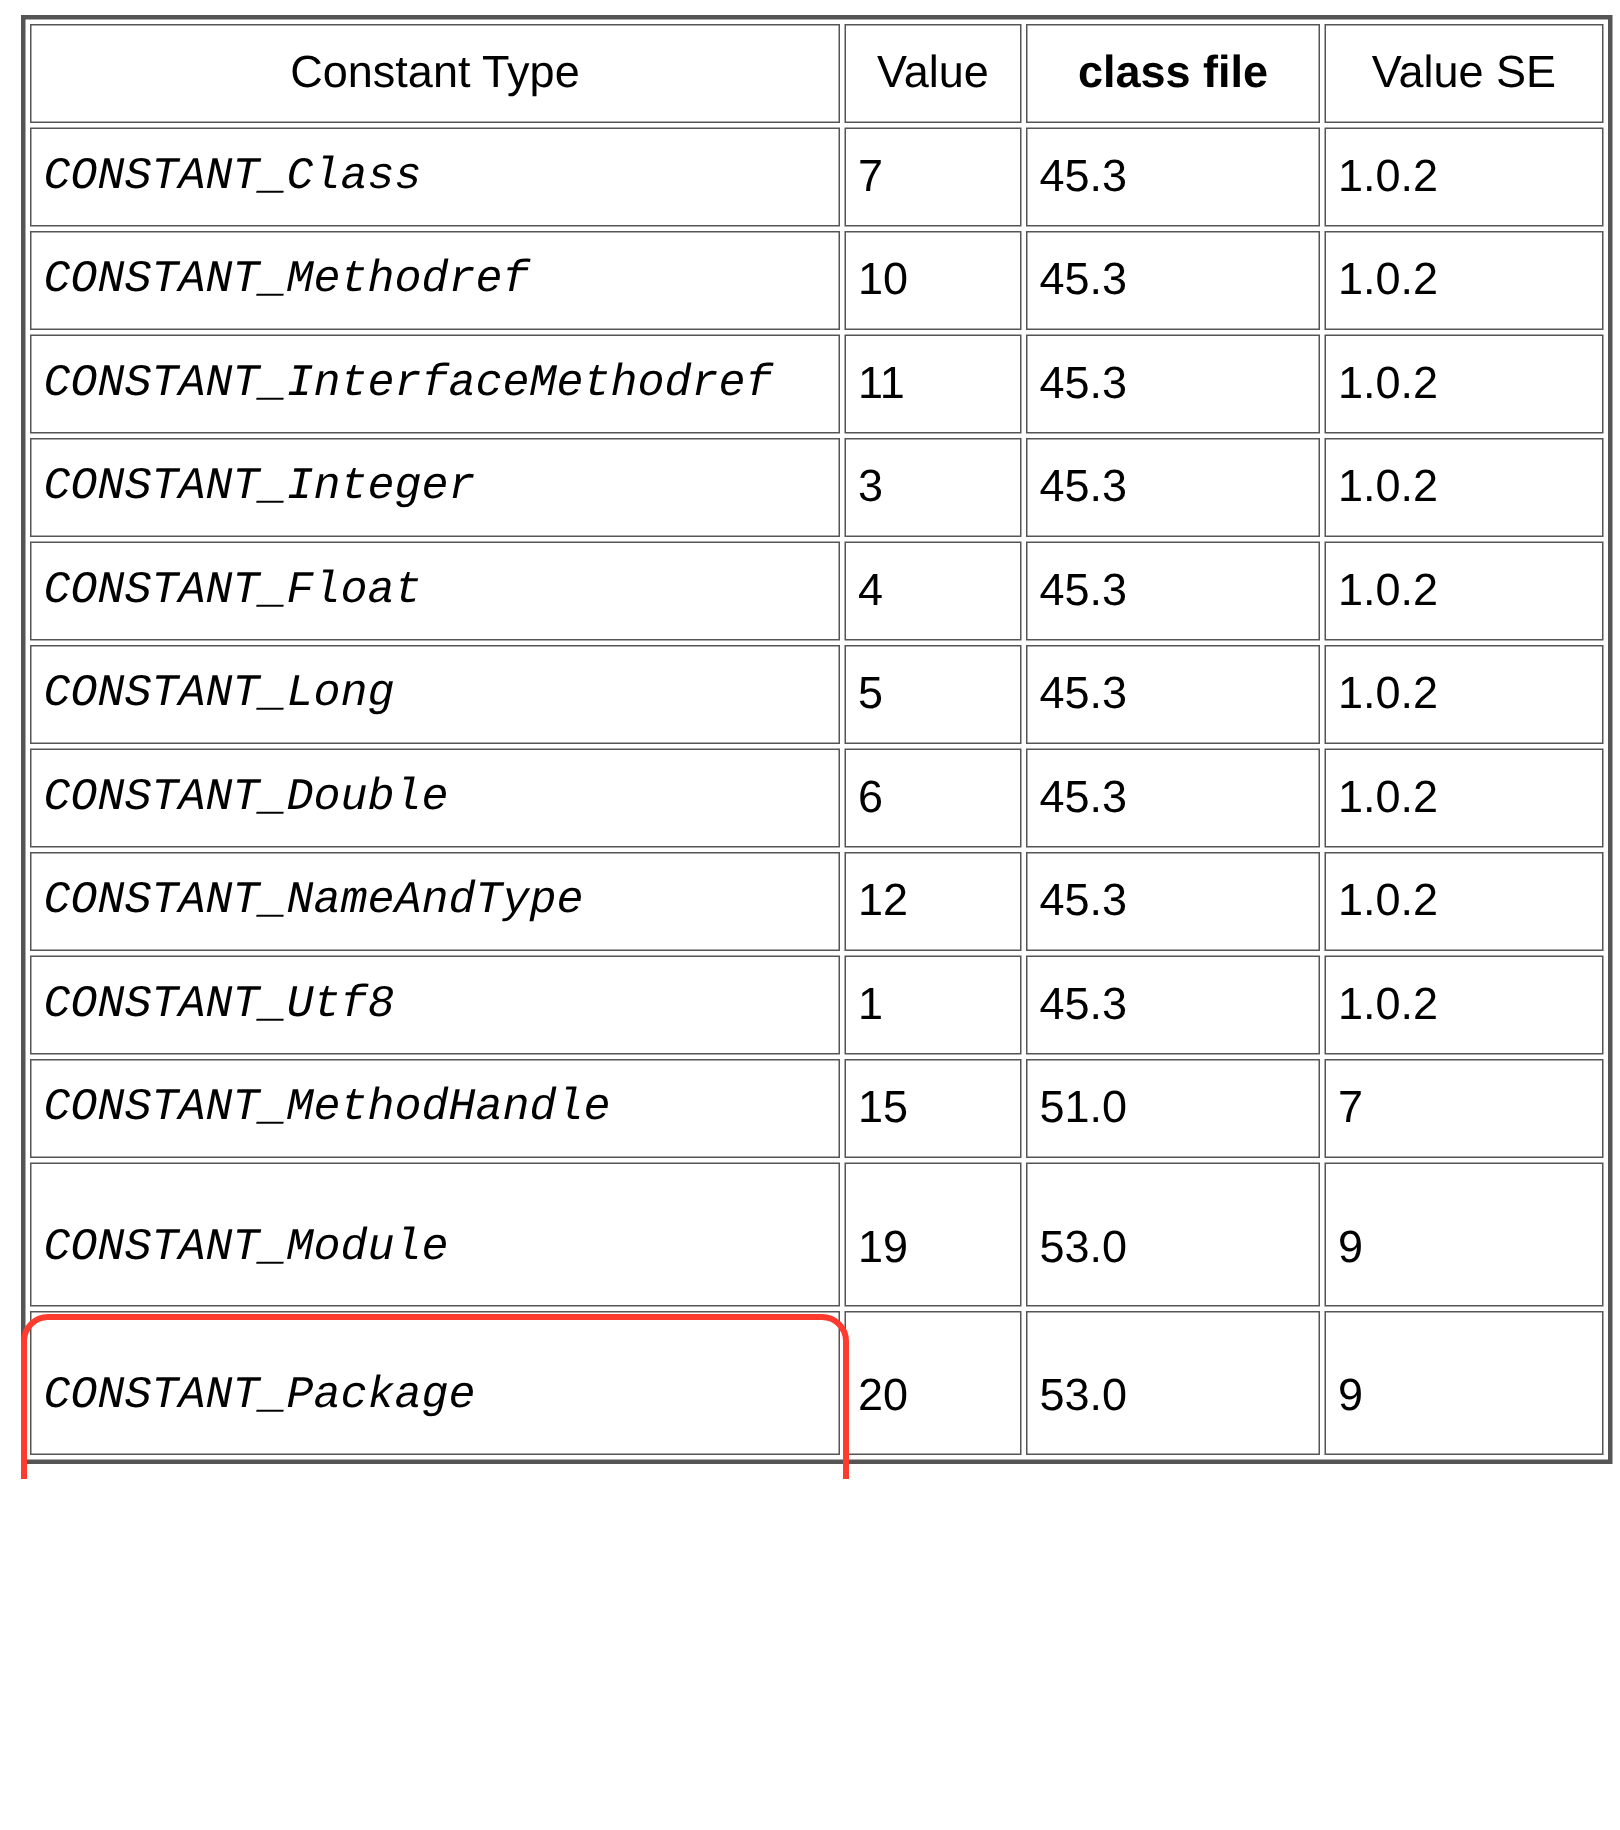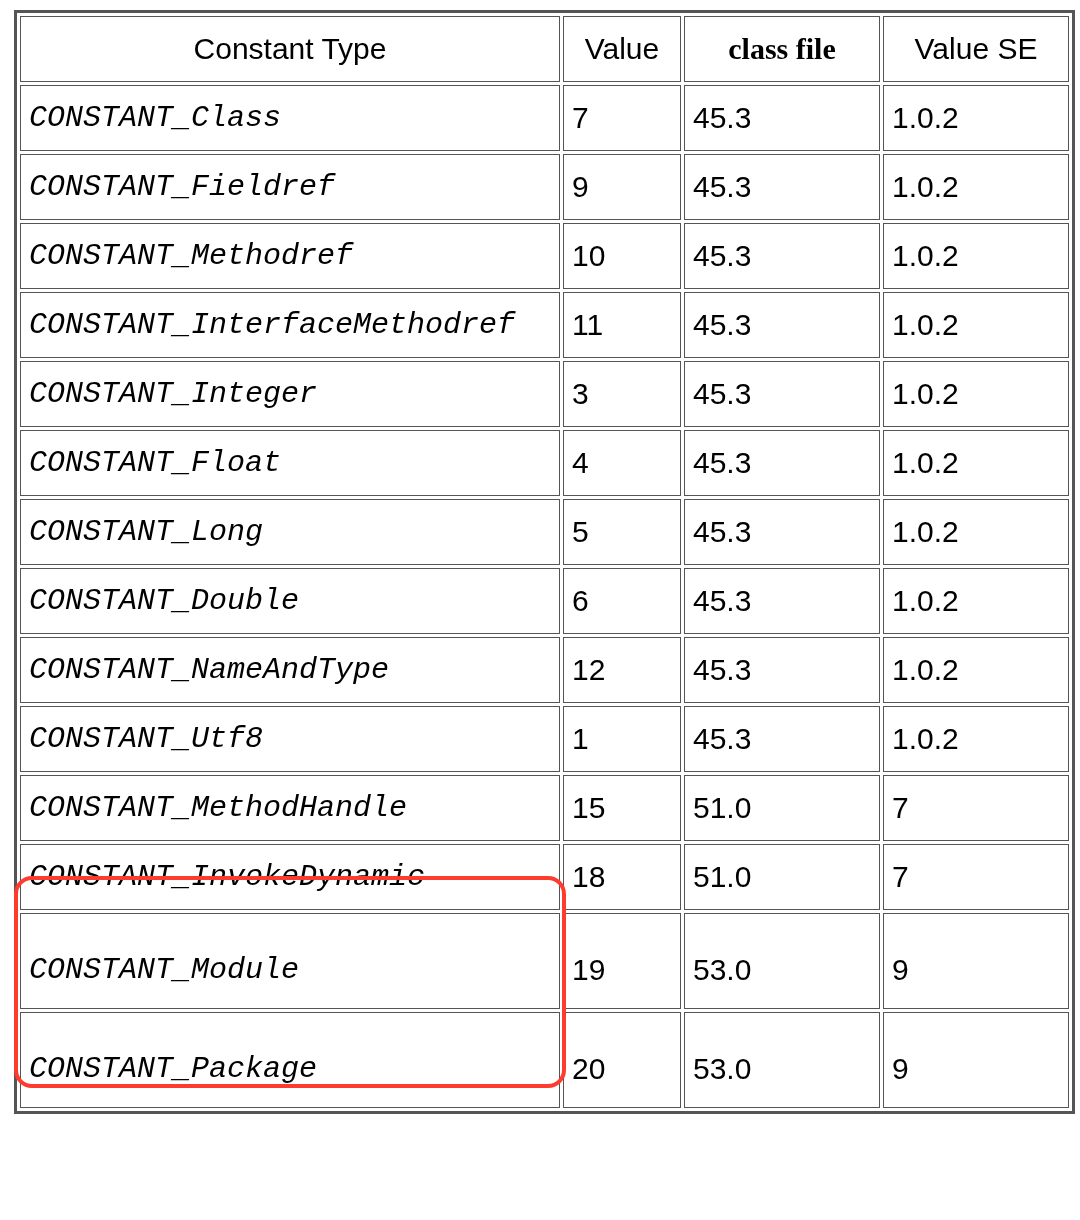--- a/index.html
+++ b/index.html
@@ -29,21 +29,21 @@
     vertical-align: middle;
     color: #000000;
     background: #ffffff;
   }
   th {
     font-weight: normal;
     text-align: center;
     font-family: Arial, Helvetica, sans-serif;
   }
   th.mono {
-    font-family: Liberation Serif, serif;
+    font-family: Liberation Sans, sans-serif;
     font-weight: bold;
   }
   td.mono {
     font-family: "Courier New", Courier, monospace;
     font-style: italic;
   }
   td.num {
     text-align: left;
     font-family: Arial, Helvetica, sans-serif;
   }
@@ -80,26 +80,20 @@
         <th>Constant Type</th>
         <th>Value</th>
         <th class="mono">class file</th>
         <th>Value SE</th>
       </tr>
     </thead>
     <tbody id="tbody">
         <tr>
           <td class="mono">CONSTANT_Class</td>
           <td class="num">7</td>
-          <td class="num">45.3</td>
-          <td class="num">1.0.2</td>
-        </tr>
-        <tr>
-          <td class="mono">CONSTANT_Fieldref</td>
-          <td class="num">9</td>
           <td class="num">45.3</td>
           <td class="num">1.0.2</td>
         </tr>
         <tr>
           <td class="mono">CONSTANT_Methodref</td>
           <td class="num">10</td>
           <td class="num">45.3</td>
           <td class="num">1.0.2</td>
         </tr>
         <tr>
@@ -143,26 +137,20 @@
           <td class="num">1</td>
           <td class="num">45.3</td>
           <td class="num">1.0.2</td>
         </tr>
         <tr>
           <td class="mono">CONSTANT_MethodHandle</td>
           <td class="num">15</td>
           <td class="num">51.0</td>
           <td class="num">7</td>
         </tr>
-        <tr>
-          <td class="mono">CONSTANT_InvokeDynamic</td>
-          <td class="num">18</td>
-          <td class="num">51.0</td>
-          <td class="num">7</td>
-        </tr>
         <tr class="tall">
           <td class="mono">CONSTANT_Module</td>
           <td class="num">19</td>
           <td class="num">53.0</td>
           <td class="num">9</td>
         </tr>
         <tr class="tall">
           <td class="mono">CONSTANT_Package</td>
           <td class="num">20</td>
           <td class="num">53.0</td>

